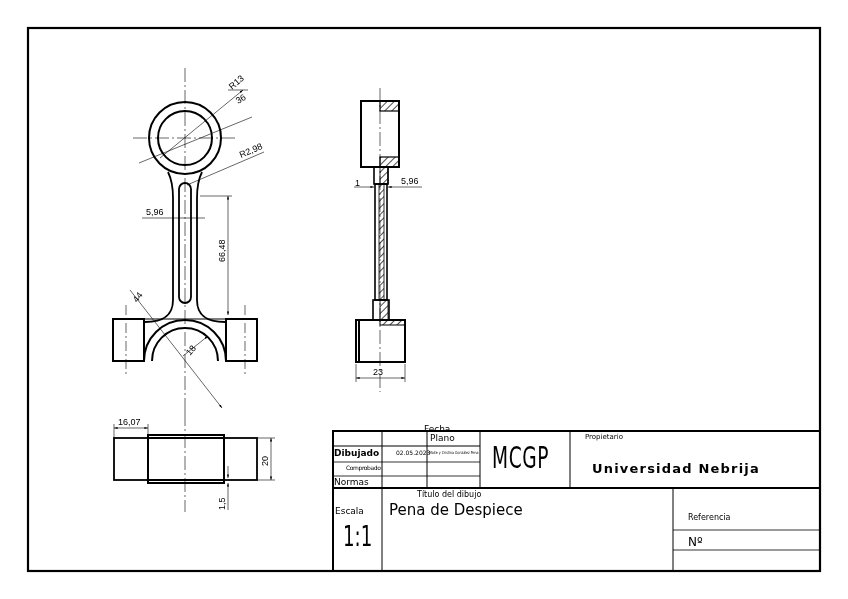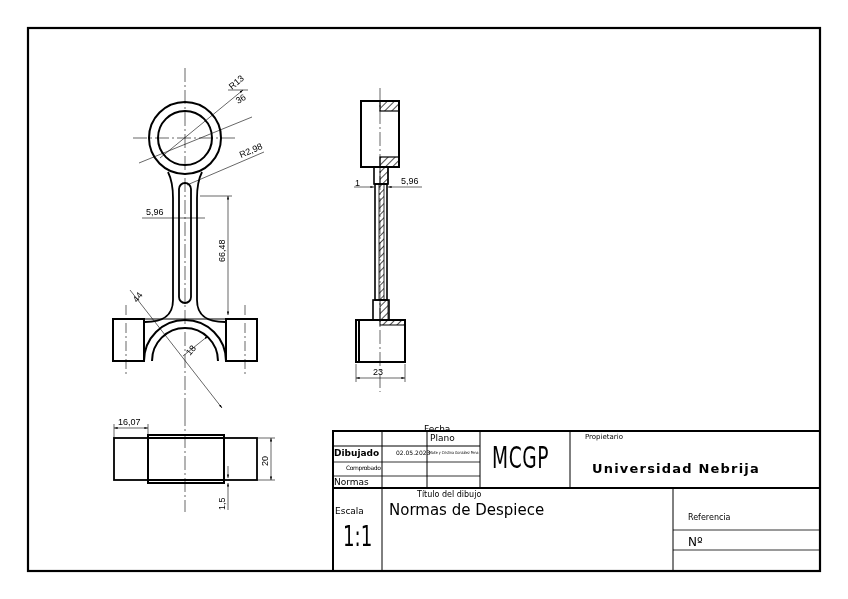--- a/index.html
+++ b/index.html
@@ -172,18 +172,18 @@
 
   <span class="tb-text big-code" style="left:492px;top:443px;">MCGP</span>
 
   <span class="tb-text lbl-xs" style="left:573px;top:434px;font-size:7px;">Propietario</span>
   <span class="tb-text owner" style="left:592px;top:462px;">Universidad Nebrija</span>
 
   <span class="tb-text lbl-sm" style="left:335px;top:491px;margin-top:16px;">Escala</span>
   <span class="tb-text scale-val" style="left:343px;top:523px;">1:1</span>
 
   <span class="tb-text lbl-xs" style="left:405px;top:491px;font-size:8px;">Título del dibujo</span>
-  <span class="tb-text title-val" style="left:389px;top:503px;">Normas de Despiece</span>
+  <span class="tb-text title-val" style="left:389px;top:503px;">Pena de Despiece</span>
 
   <span class="tb-text lbl-xs" style="left:676px;top:514px;font-size:8px;">Referencia</span>
   <span class="tb-text lbl-xs" style="left:676px;top:536px;font-size:12px;">Nº</span>
 </div>
 </div>
 
 </body></html>

